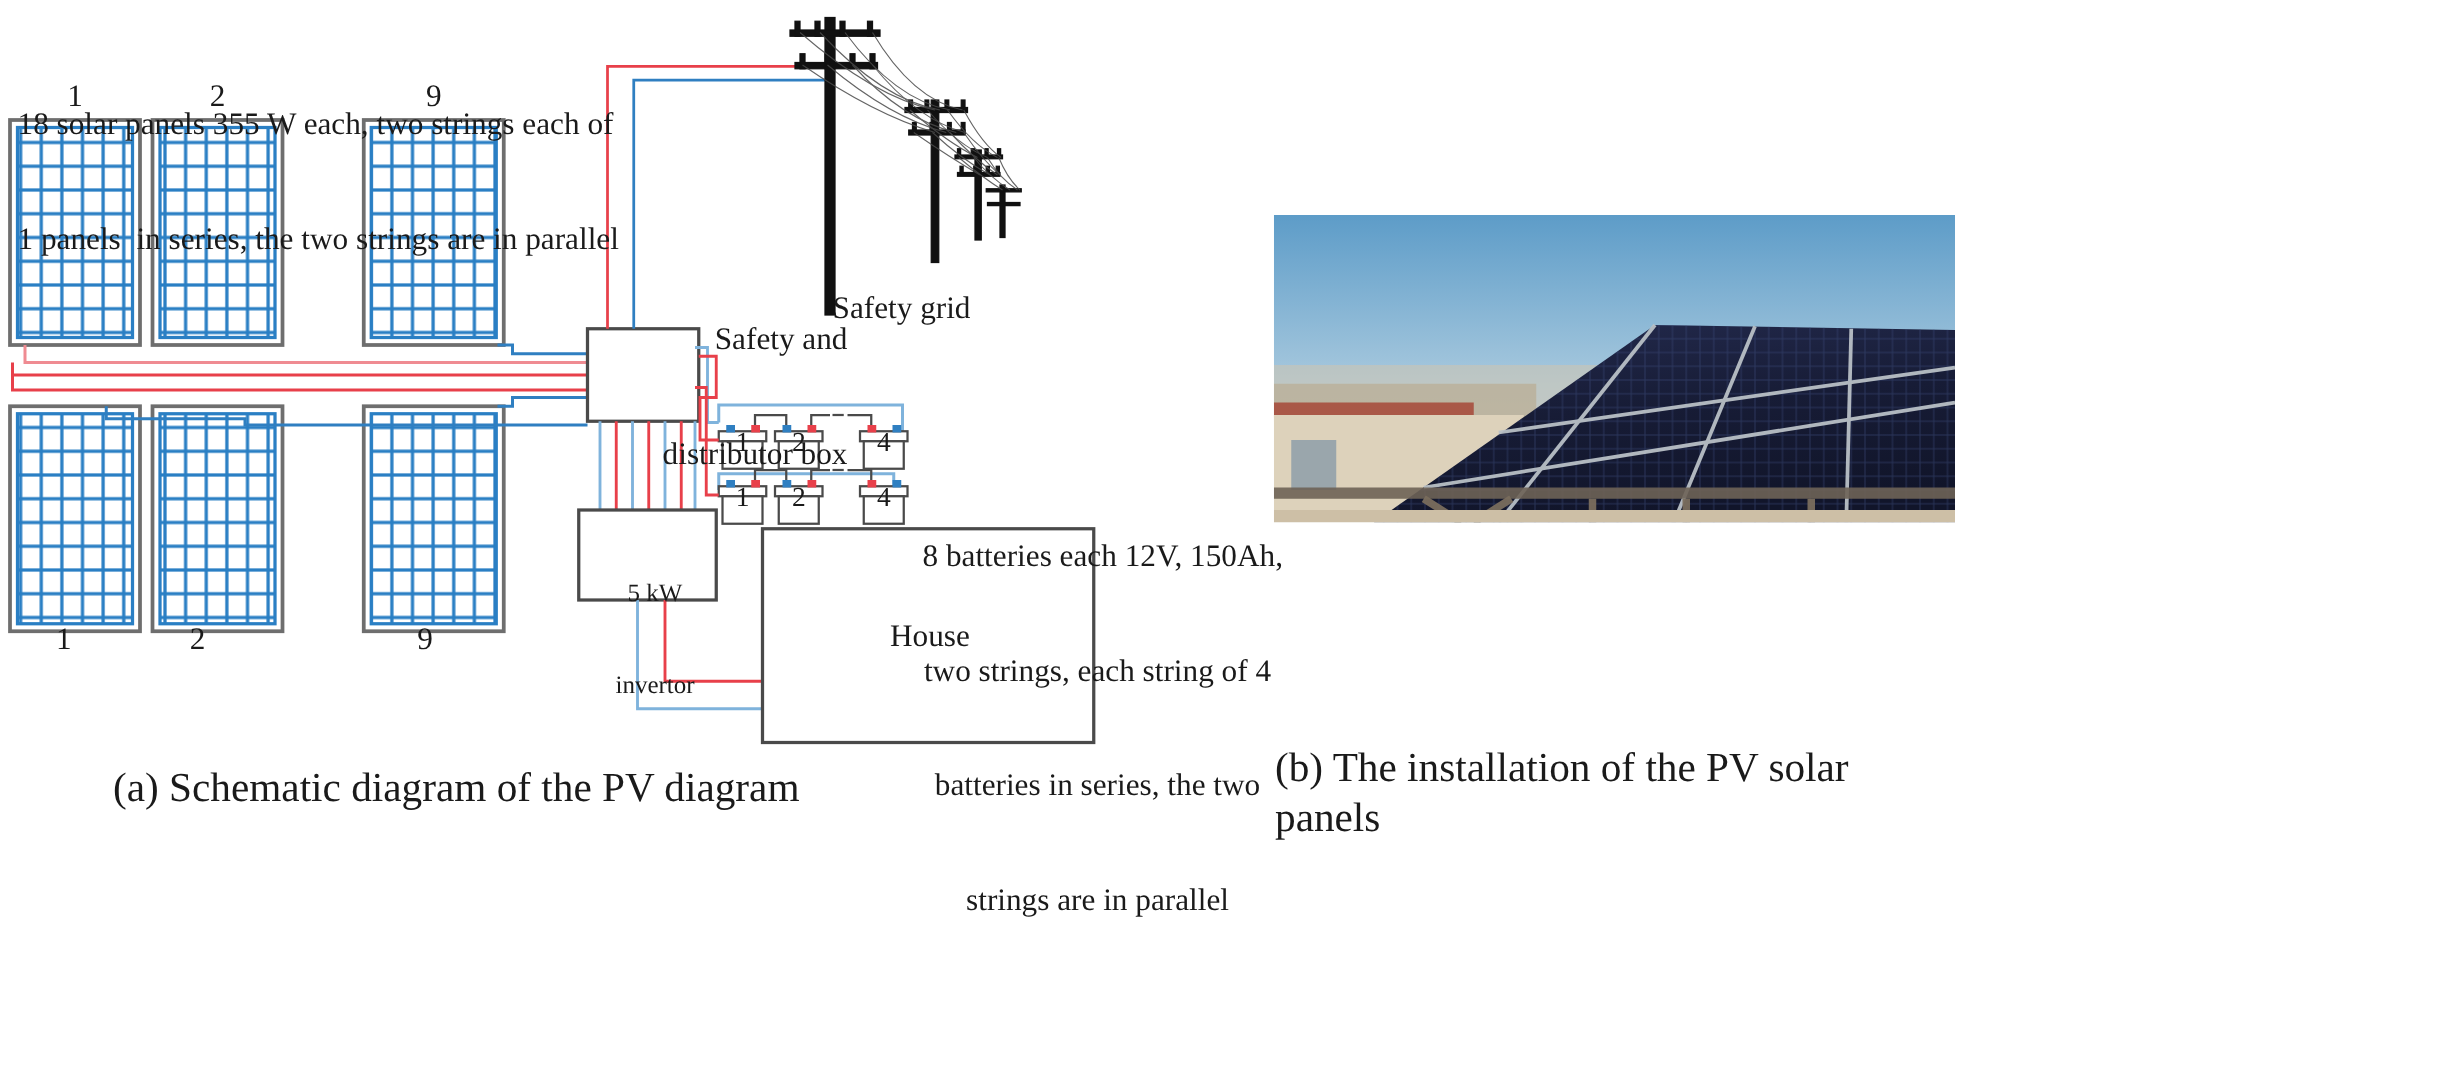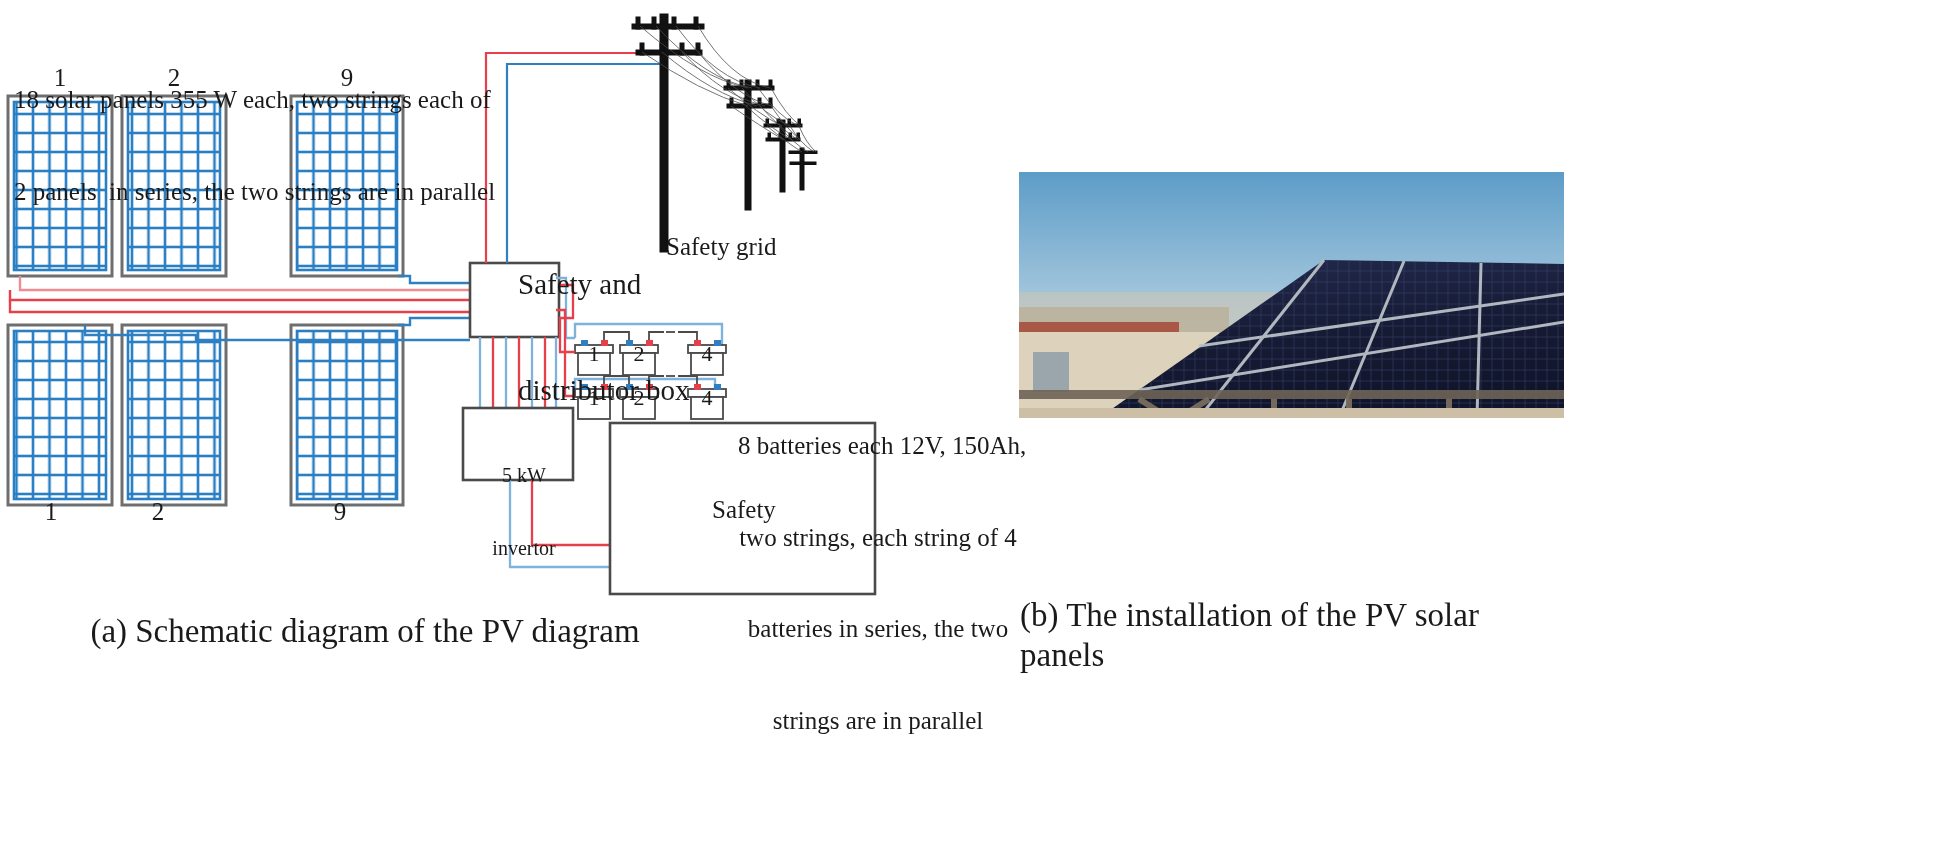--- a/index.html
+++ b/index.html
@@ -3,21 +3,21 @@
 <meta charset="utf-8">
 <style>
   html,body{margin:0;padding:0;background:#ffffff;}
   body{width:1951px;height:867px;position:relative;overflow:hidden;
        font-family:"Liberation Serif","DejaVu Serif",serif;color:#1a1a1a;}
   .fig{position:absolute;left:0;top:0;width:1647px;height:867px;}
   svg{display:block;}
   .txt{position:absolute;white-space:pre;line-height:1.22;}
   #note-panels{left:14px;top:24px;font-size:25px;}
   #note-batteries{left:738px;top:370px;font-size:25px;text-align:center;width:280px;}
-  #lbl-safety{left:518px;top:196px;font-size:29px;text-align:left;width:160px;}
+  #lbl-safety{left:518px;top:196px;font-size:25px;text-align:right;width:160px;}
   #lbl-utility{left:666px;top:232px;font-size:25px;}
   #lbl-house{left:712px;top:495px;font-size:25px;}
   #lbl-inverter{left:472px;top:414px;font-size:20px;text-align:center;width:104px;}
   .pnum{position:absolute;font-size:25px;text-align:center;width:40px;}
   .cap{position:absolute;font-size:33px;}
   #cap-a{left:55px;top:613px;width:620px;text-align:center;}
   #cap-b{left:1020px;top:595px;width:900px;text-align:left;line-height:1.22;}
   #photo{position:absolute;left:1019px;top:172px;width:545px;height:246px;overflow:hidden;}
 </style>
 </head>
@@ -281,21 +281,21 @@
       <line x1="255" y1="227" x2="255" y2="246"></line>
       <line x1="330" y1="227" x2="330" y2="246"></line>
       <line x1="430" y1="227" x2="430" y2="246"></line>
     </g>
     <rect x="0" y="236" width="545" height="10" fill="#cdbfa6"></rect>
   </svg>
 </div>
 
 <div class="txt" id="note-panels">
   <div>18 solar panels 355 W each, two strings each of</div>
-  <div>2 panels  in series, the two strings are in parallel</div>
+  <div>1 panels  in series, the two strings are in parallel</div>
 </div>
 
 <div class="pnum" style="left:40px;top:64px;">1</div>
 <div class="pnum" style="left:154px;top:64px;">2</div>
 <div class="pnum" style="left:327px;top:64px;">9</div>
 
 <div class="pnum" style="left:31px;top:498px;">1</div>
 <div class="pnum" style="left:138px;top:498px;">2</div>
 <div class="pnum" style="left:320px;top:498px;">9</div>
 
@@ -319,21 +319,21 @@
   <div>two strings, each string of 4</div>
   <div>batteries in series, the two</div>
   <div>strings are in parallel</div>
 </div>
 
 <div class="txt" id="lbl-inverter">
   <div>5 kW</div>
   <div>invertor</div>
 </div>
 
-<div class="txt" id="lbl-house">Safety</div>
+<div class="txt" id="lbl-house">House</div>
 
 <div class="cap" id="cap-a">(a) Schematic diagram of the PV diagram</div>
 
 <div class="cap" id="cap-b">
   <div>(b) The installation of the PV solar</div>
   <div>panels</div>
 </div>
 
 </div>
 

